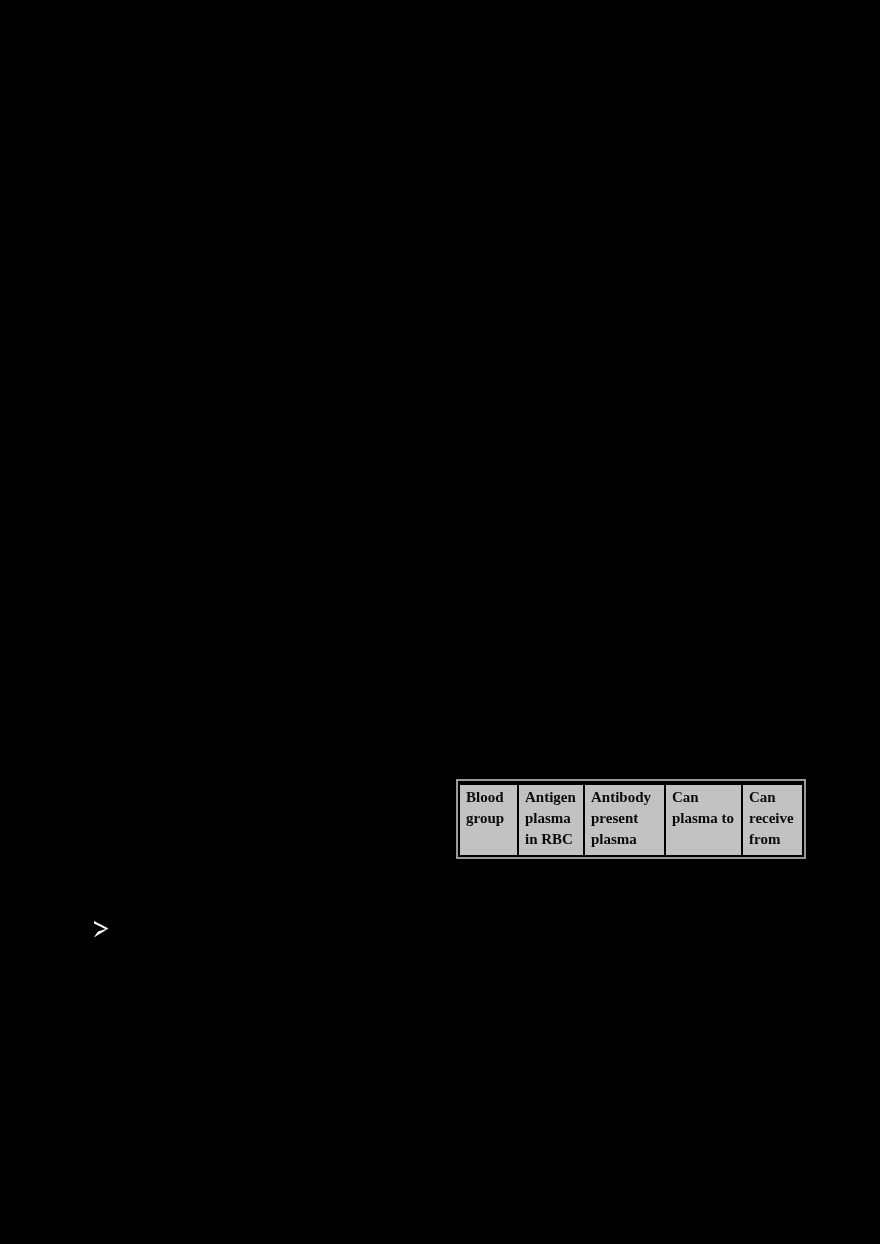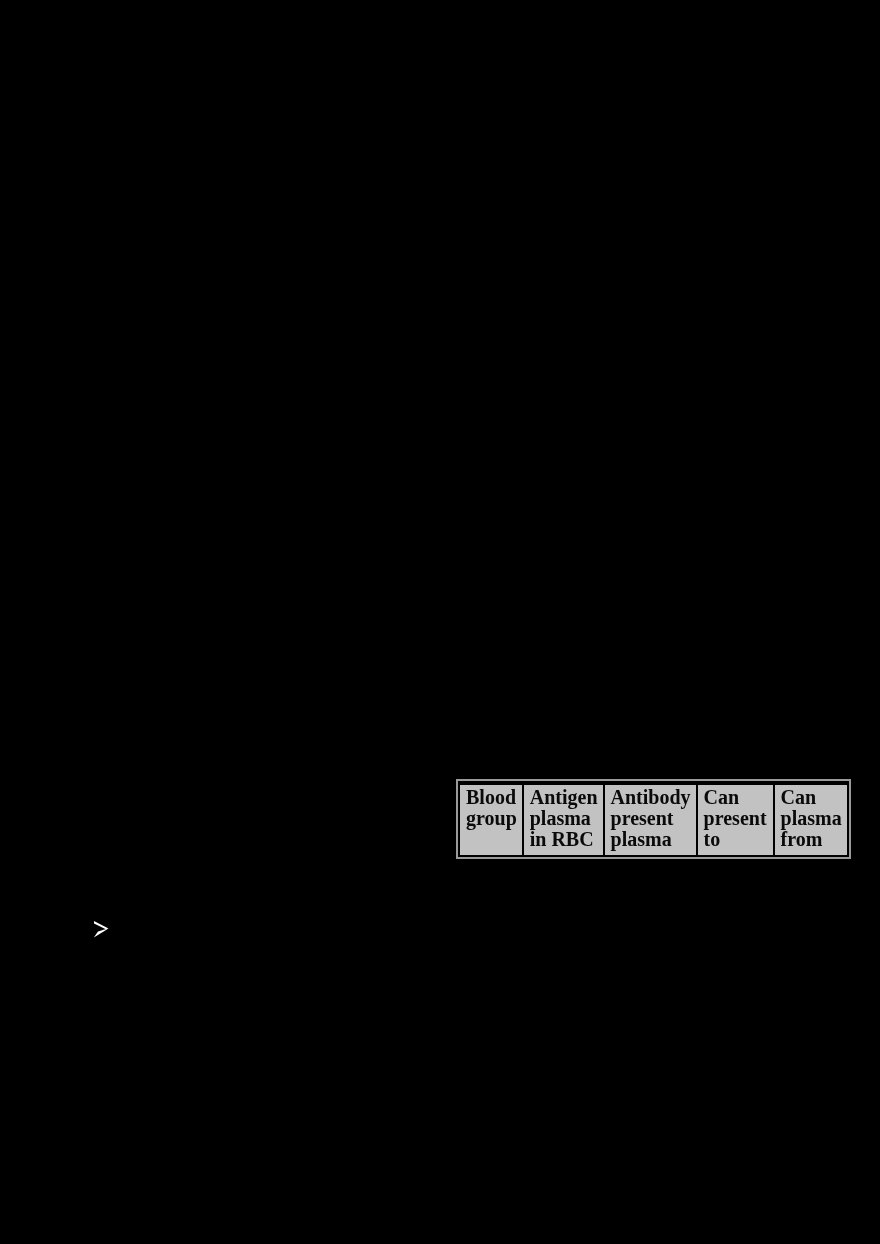--- a/index.html
+++ b/index.html
@@ -27,21 +27,21 @@
     border-collapse: collapse;
     table-layout: fixed;
     background: #c2c2c2;
   }
   table.header-table th {
     border: 2px solid #000000;
     border-top-width: 4px;       
     vertical-align: top;
     text-align: left;
     padding: 2px 5px 5px 6px;
-    font-size: 20px;
+    font-size: 15px;
     font-weight: bold;
     line-height: 21px;
     color: #0a0a0a;
     background: #c2c2c2;
     overflow: hidden;
   }
   col.c1 { width: 59px; }
   col.c2 { width: 66px; }
   col.c3 { width: 81px; }
   col.c4 { width: 77px; }
@@ -67,22 +67,22 @@
         <col class="c2">
         <col class="c3">
         <col class="c4">
         <col class="c5">
     </colgroup>
     <tbody>
         <tr>
       <th>Blood group</th>
       <th>Antigen plasma in RBC</th>
       <th>Antibody present plasma</th>
-      <th>Can present to</th>
-      <th>Can plasma from</th>
+      <th>Can plasma to</th>
+      <th>Can receive from</th>
     </tr>
   </tbody>
     </table>
 </div>
 
 <div class="bullet-arrow">
   <svg viewBox="0 0 17 18" xmlns="http://www.w3.org/2000/svg" aria-hidden="true">
 
     <polygon points="1,1 15.5,8.5 12.8,9.3 1,3.4" fill="#ffffff"></polygon>
 

